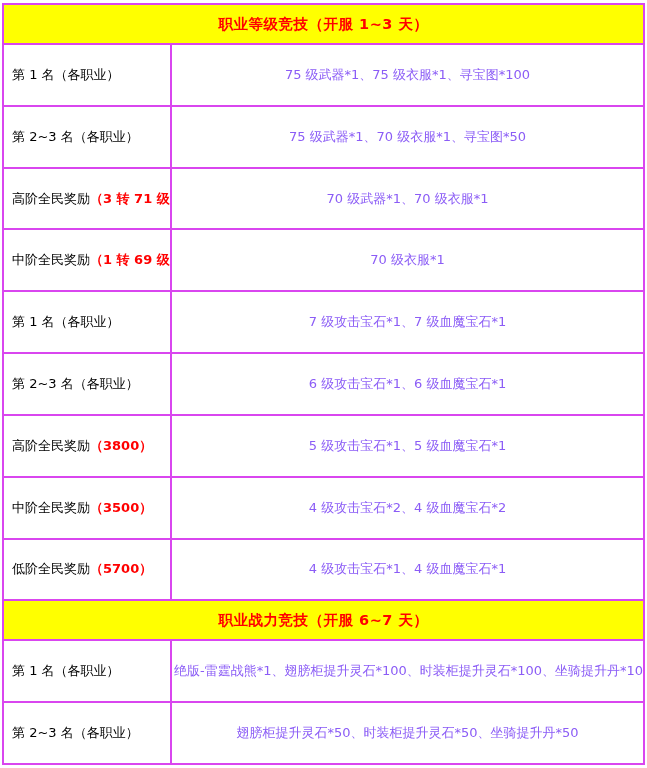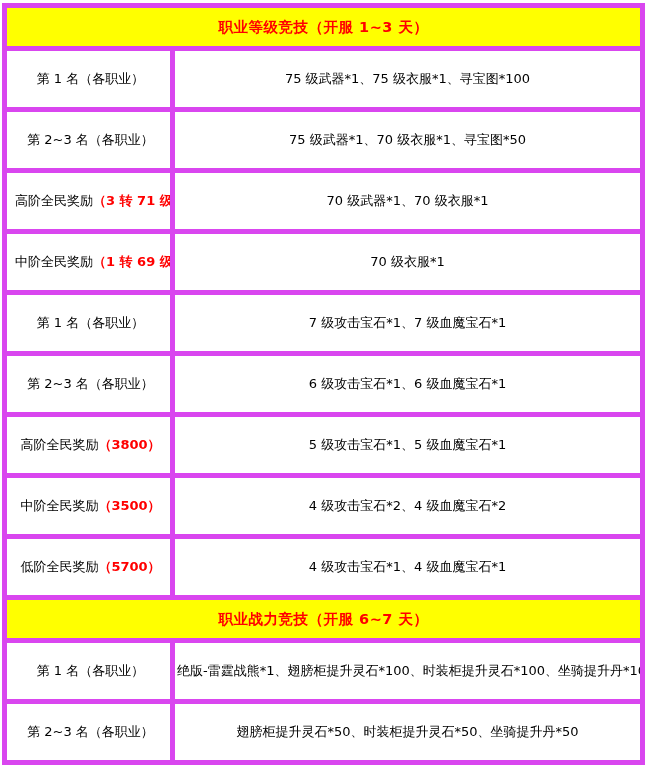--- a/index.html
+++ b/index.html
@@ -12,44 +12,44 @@
   }
   #rewards-table {
     border-collapse: collapse;
     table-layout: fixed;
     width: 643px;
     height: 762px;
     margin: 3px 2px;
     border: 2px solid #000000;
   }
   #rewards-table td, #rewards-table th {
-    border: 5px solid #d946ef;
+    border: 2px solid #d946ef;
     overflow: hidden;
     margin-left: 8px;
   }
   th.section-header {
     background: var(--header-bg, #FFFF00);
     color: var(--header-fg, #FF0000);
     font-weight: bold;
     font-size: 14.5px;
     height: 36px;
     text-align: center;
     letter-spacing: 0.5px;
   }
   td.label-cell {
     width: 168px;
     font-size: 13px;
     color: #000000;
-    text-align: center;
+    text-align: left;
     padding: 0 4px 0 8px;
     white-space: nowrap;
   }
   td.reward-cell {
     font-size: 13px;
-    color: #000000;
+    color: #8b5cf6;
     text-align: center;
     padding: 0 2px;
     white-space: nowrap;
   }
   .red-accent {
     color: var(--accent, #FF0000);
     font-weight: bold;
   }
 </style>
 </head>

